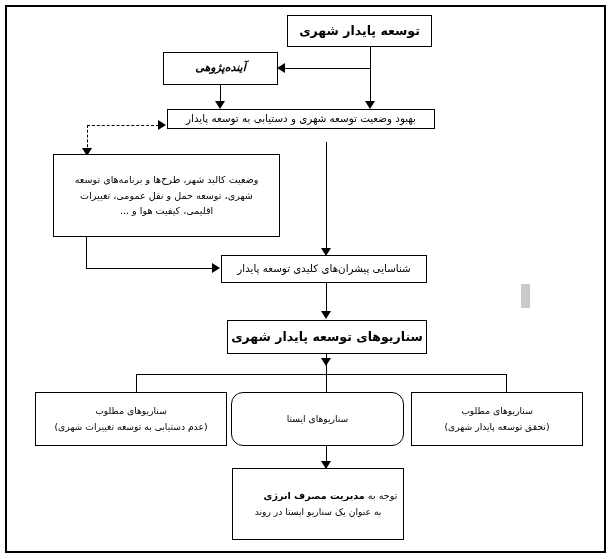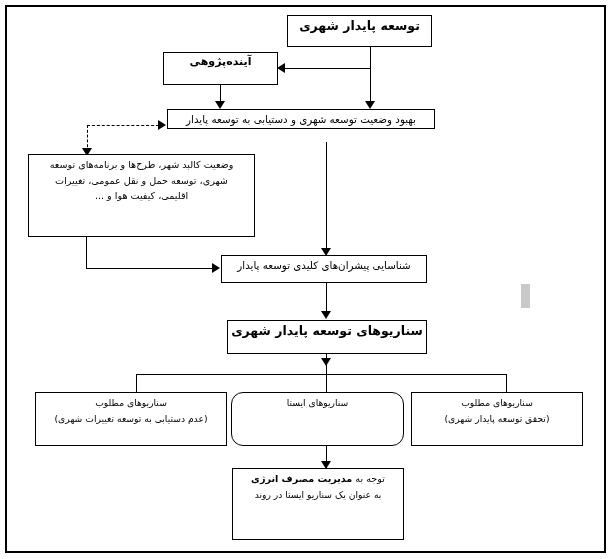--- a/index.html
+++ b/index.html
@@ -13,31 +13,31 @@
   
   .frame{
     position:absolute;left:5px;top:5px;width:601px;height:548px;
     border:2px solid #000;box-sizing:border-box;
   }
 
   
   .node{
     position:absolute;box-sizing:border-box;
     border:1.3px solid #000;background:#fff;
-    display:flex;flex-direction:column;align-items:center;justify-content:flex-start;
+    display:flex;flex-direction:column;align-items:center;justify-content:center;
     direction:rtl;text-align:center;color:#000;
     padding:2px 6px;
   }
   .node .ln{display:block;white-space:nowrap;}
 
   
   .t-title{font-size:12.5px;font-weight:bold;line-height:1.35;}
-  .t-sub  {font-size:11px;font-weight:bold;line-height:1.35;}
+  .t-sub  {font-size:11px;font-weight:bold;line-height:1.35;font-style:italic;}
   .t-norm {font-size:10.3px;font-weight:normal;line-height:1.55;}
-  .t-small{font-size:9.6px;font-weight:normal;line-height:1.62;}
+  .t-small{font-size:9.6px;font-weight:normal;line-height:1.62;margin-left:25px;}
   .t-tiny {font-size:9.2px;font-weight:normal;line-height:1.7;}
   .b{font-weight:bold;}
 
   
   .ln-v{position:absolute;width:0;border-left:1.3px solid #000;}
   .ln-h{position:absolute;height:0;border-top:1.3px solid #000;}
   .ln-v.dash{border-left:1.3px dashed #000;}
   .ln-h.dash{border-top:1.3px dashed #000;}
 
   .arrow-d{position:absolute;width:0;height:0;

